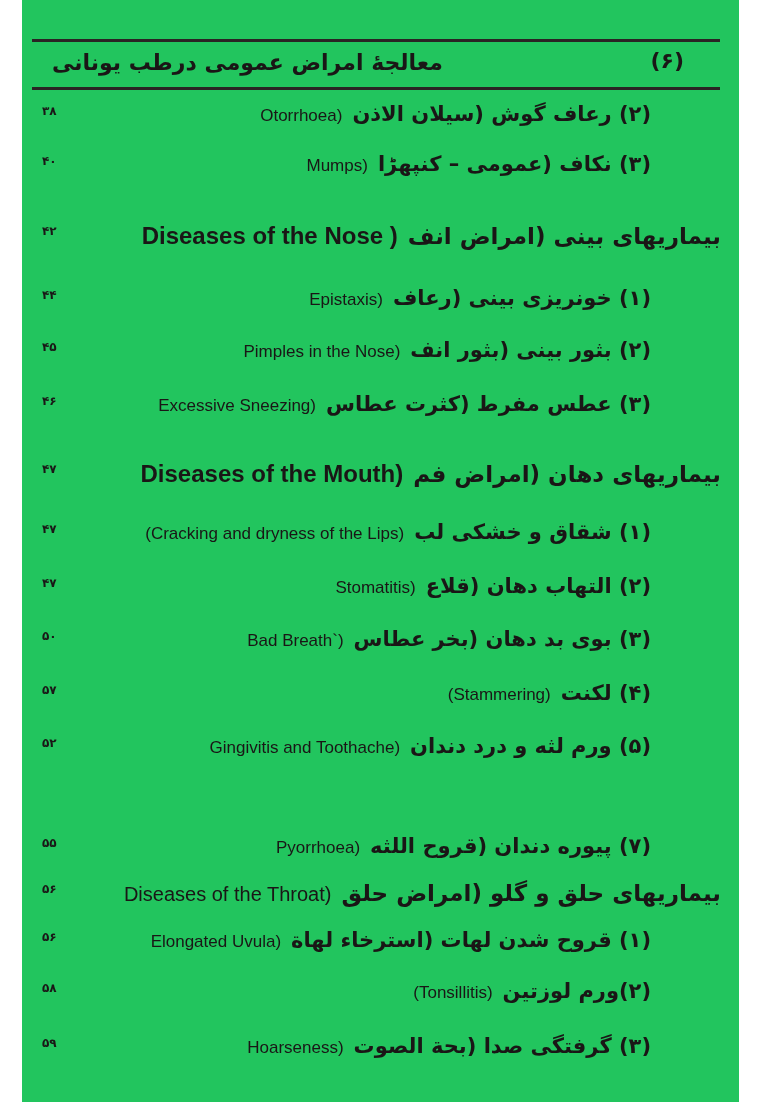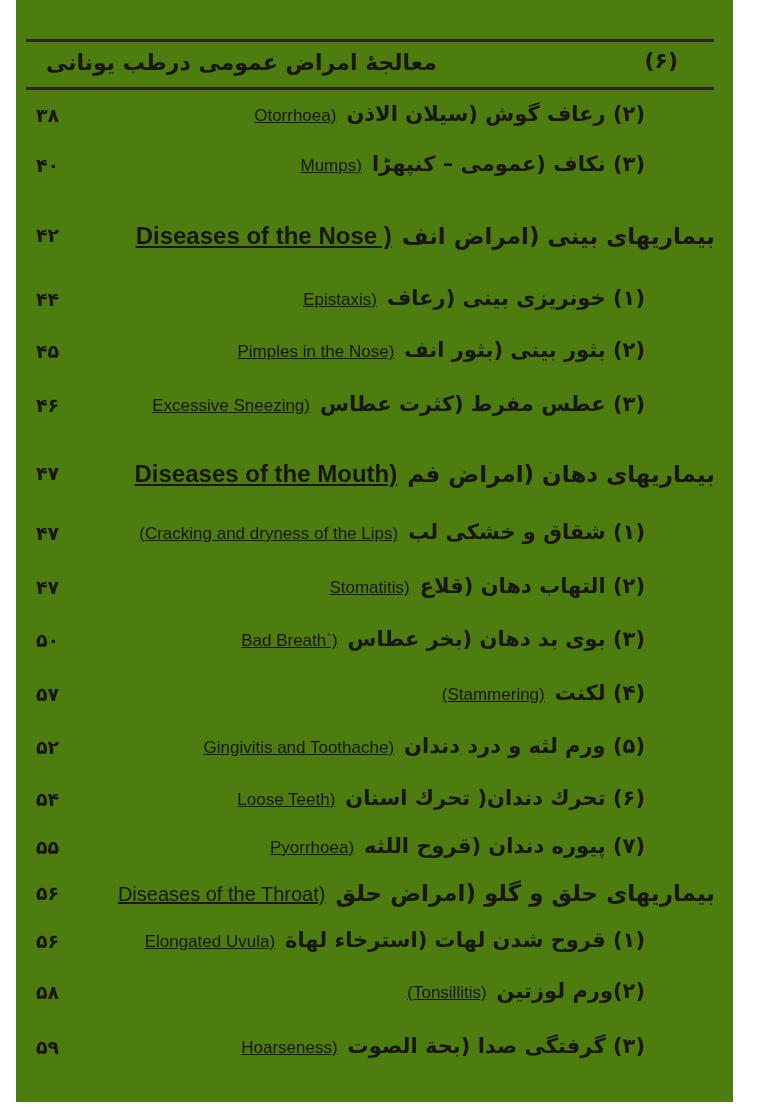--- a/index.html
+++ b/index.html
@@ -1,48 +1,48 @@
 <!DOCTYPE html>
 <html><head>
 <meta charset="utf-8">
 <style>
   html, body { margin:0; padding:0; }
   body {
     width:780px; height:1108px; background:#ffffff; position:relative; overflow:hidden;
     font-family:"DejaVu Sans", sans-serif; color:#1a1616;
   }
   .page {
-    position:absolute; left:16px; top:0; width:717px; height:1102px;
-    background:#4d7c0f;
+    position:absolute; left:22px; top:0; width:717px; height:1102px;
+    background:#22c55e;
   }
   .rule { position:absolute; left:10px; width:688px; height:3px; background:#2a2424; }
   .rule.top { top:39px; }
   .rule.bottom { top:87px; }
   .header { position:absolute; left:10px; width:688px; top:48px; height:36px; }
   .header .title {
     position:absolute; right:260px; left:0; top:2px; text-align:left; padding-left:20px;
     direction:rtl; font-size:22px; font-weight:bold; white-space:nowrap;
   }
   .header .pgno {
     position:absolute; right:36px; top:0; font-size:22px; font-weight:bold; direction:rtl;
   }
   .row {
     position:absolute; left:0; width:717px; height:40px;
   }
   .row .pg {
-    position:absolute; left:20px; top:4px; font-size:19px; font-weight:bold;
+    position:absolute; left:20px; top:4px; font-size:12px; font-weight:bold;
     letter-spacing:8px; direction:ltr; white-space:nowrap;
   }
   .row .entry {
     position:absolute; right:88px; top:2px; direction:rtl; white-space:nowrap;
     font-size:21px; font-weight:bold; unicode-bidi:isolate;
   }
   .row .entry .en {
     font-family:"Liberation Sans", sans-serif; font-weight:normal; font-size:17px;
-    direction:ltr; unicode-bidi:isolate; margin:0 10px;text-decoration:underline;
+    direction:ltr; unicode-bidi:isolate; margin:0 10px;
   }
   .row.heading .entry { right:18px; font-size:23px; }
   .row.heading .entry .en { font-weight:bold; font-size:24px; }
   .row.heading.light .entry .en { font-weight:normal; font-size:20px; }
   .row .num { unicode-bidi:isolate; }
 </style>
 </head>
 <body>
 
 <div class="page">
@@ -120,26 +120,20 @@
     <span class="entry">
       <span class="num">(۴)</span> <span>لکنت</span><span class="en">(Stammering)</span>
     </span>
   </div>
   <div class="row" style="top:732px">
     <span class="pg">۵۲</span>
     <span class="entry">
       <span class="num">(۵)</span> <span>ورم لثه و درد دندان</span><span class="en">Gingivitis and Toothache)</span>
     </span>
   </div>
-  <div class="row" style="top:784px">
-    <span class="pg">۵۴</span>
-    <span class="entry">
-      <span class="num">(۶)</span> <span>تحرك دندان</span><span>( تحرك اسنان</span><span class="en">Loose Teeth)</span>
-    </span>
-  </div>
   <div class="row" style="top:832px">
     <span class="pg">۵۵</span>
     <span class="entry">
       <span class="num">(۷)</span> <span>پیوره دندان</span> <span>(قروح اللثه</span><span class="en">Pyorrhoea)</span>
     </span>
   </div>
 
   <div class="row heading light" style="top:878px">
     <span class="pg">۵۶</span>
     <span class="entry">

